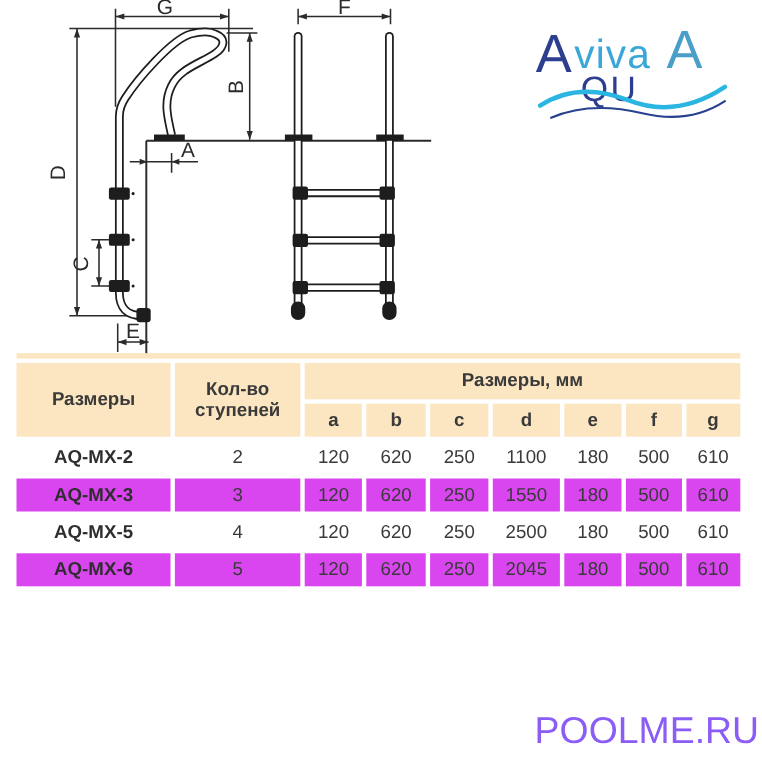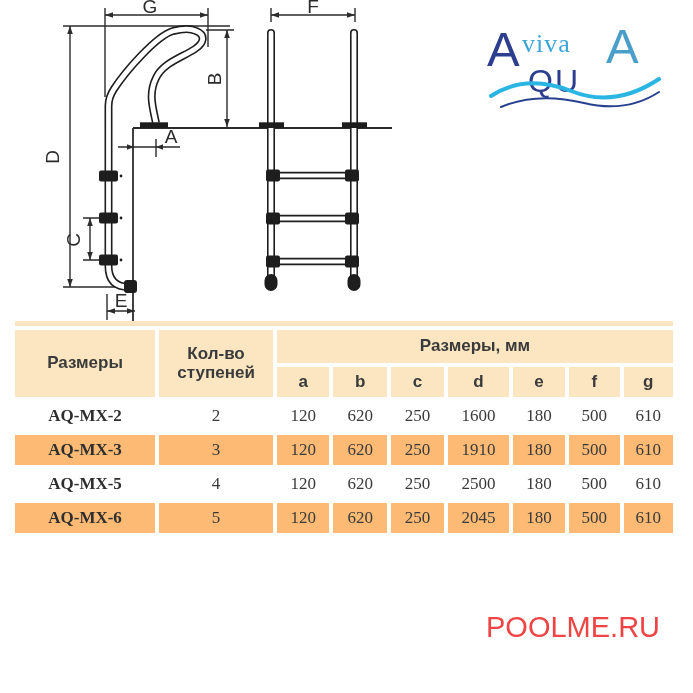--- a/index.html
+++ b/index.html
@@ -8,44 +8,44 @@
     font-family:"Liberation Sans",sans-serif;overflow:hidden;
   }
   
   #diagram{position:absolute;left:0;top:0;}
   .dimtext{font-family:"Liberation Sans",sans-serif;font-size:19px;fill:#2b2b2b;}
   
   #logo{position:absolute;left:487px;top:20px;width:178px;height:96px;}
   #logo .big-a{position:absolute;font-size:49px;font-weight:400;line-height:1;}
   #logo .a1{left:0;top:5px;color:#2d3e8f;}
   #logo .a2{left:119px;top:2px;color:#4a9fc9;}
-  #logo .viva{position:absolute;left:35px;top:11px;font-size:26px;color:#3ba7d8;letter-spacing:1px;line-height:1;font-family:Liberation Serif, serif;}
+  #logo .viva{position:absolute;left:35px;top:11px;font-size:37px;color:#3ba7d8;letter-spacing:1px;line-height:1;}
   #logo .qu{position:absolute;left:41px;top:45px;font-size:32px;color:#2d3e8f;letter-spacing:2px;line-height:1;}
   #logo svg{position:absolute;left:0;bottom:0;}
   
   #spec-table{
     position:absolute;left:11px;top:317px;width:666px;
     border-collapse:separate;border-spacing:4px;table-layout:fixed;
   }
   #spec-table td{
     text-align:center;vertical-align:middle;color:#3a3a3a;font-size:17px;
     padding:0;overflow:hidden;
   }
   #spec-table .strip td{background:#fbe6c1;height:5px;}
   #spec-table td.hc{background:#fbe6c1;font-weight:bold;line-height:1.1;}
   #spec-table tr.hrow1 td{height:33px;}
   #spec-table tr.hrow2 td{height:30px;}
-  #spec-table tr.data td{height:30px;font-family:Liberation Serif, serif;}
+  #spec-table tr.data td{height:30px;}
   #spec-table tr.odd td{background:#ffffff;}
-  #spec-table tr.even td{background:#fdba74;}
+  #spec-table tr.even td{background:#d946ef;}
   #spec-table td.model{font-weight:bold;color:#2e2e2e;}
   
   #watermark{
-    position:absolute;left:486px;top:611px;width:195px;
-    font-size:29px;color:#ef4444;white-space:nowrap;
+    position:absolute;left:486px;top:645px;width:195px;
+    font-size:34px;color:#8b5cf6;white-space:nowrap;
   }
 </style>
 </head>
 <body>
 
 <svg id="diagram" width="460" height="330" viewBox="0 0 460 330">
   <g stroke="#2b2b2b" stroke-width="1.4" fill="none">
 
     <path d="M63,26 H230"></path>
 
@@ -187,32 +187,32 @@
     <td class="hc">e</td>
     <td class="hc">f</td>
     <td class="hc">g</td>
   </tr>
   <tr class="data odd">
     <td class="model">AQ-MX-2</td>
     <td>2</td>
     <td>120</td>
     <td>620</td>
     <td>250</td>
-    <td>1600</td>
+    <td>1100</td>
     <td>180</td>
     <td>500</td>
     <td>610</td>
   </tr>
   <tr class="data even">
     <td class="model">AQ-MX-3</td>
     <td>3</td>
     <td>120</td>
     <td>620</td>
     <td>250</td>
-    <td>1910</td>
+    <td>1550</td>
     <td>180</td>
     <td>500</td>
     <td>610</td>
   </tr>
   <tr class="data odd">
     <td class="model">AQ-MX-5</td>
     <td>4</td>
     <td>120</td>
     <td>620</td>
     <td>250</td>

